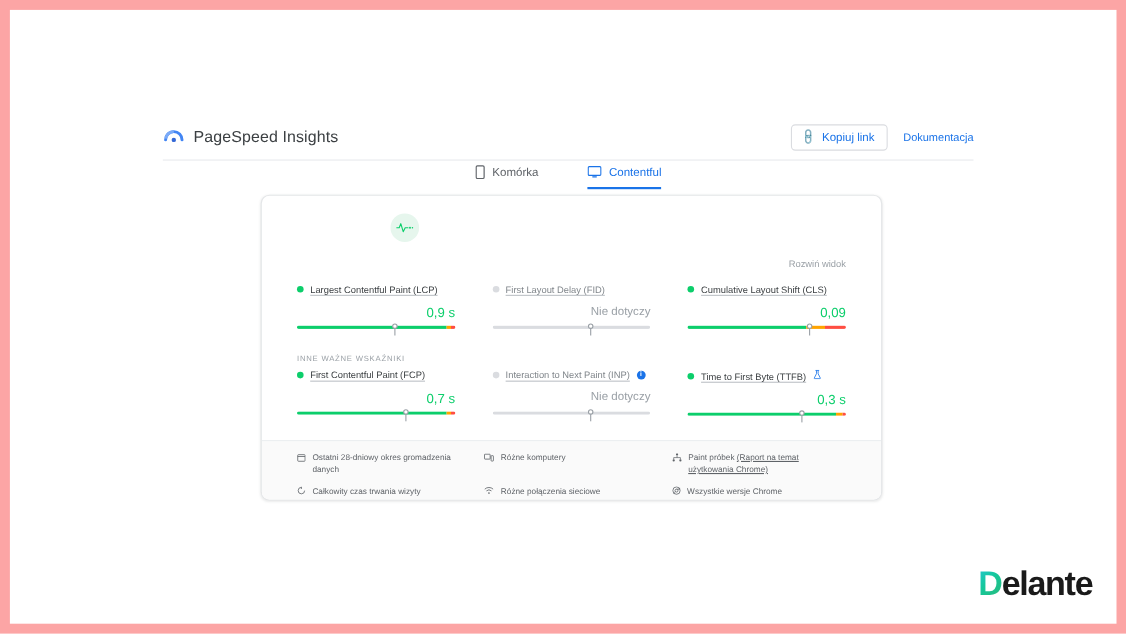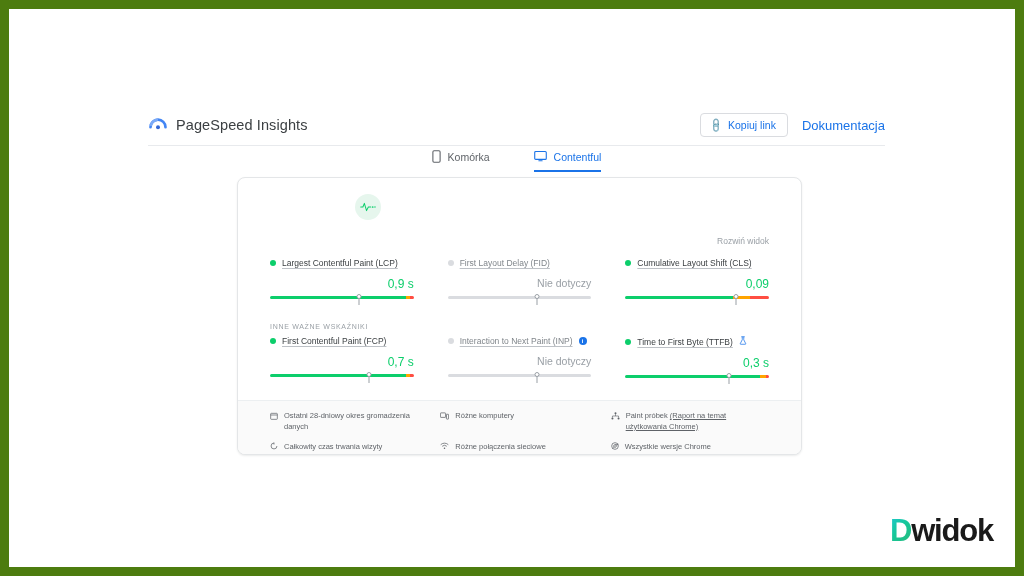--- a/index.html
+++ b/index.html
@@ -6,21 +6,21 @@
   html, body {
     width: 1024px; height: 576px;
     font-family: "Liberation Sans", sans-serif;
     background: #ffffff;
     overflow: hidden;
   }
 
   
   #frame {
     position: absolute; inset: 0;
-    background: #4d7c0f;
+    background: #fca5a5;
     padding: 9px;
   }
   #canvas {
     position: relative;
     width: 100%; height: 100%;
     background: #ffffff;
   }
 
   
   #psi-header {
@@ -35,21 +35,21 @@
   }
   .header-right { display: flex; align-items: center; gap: 14px; }
   .copy-link-btn {
     display: flex; align-items: center; gap: 6px;
     border: 1px solid #dadce0; border-radius: 4px;
     padding: 5px 11px 5px 9px;
     font-size: 10.5px; color: #1a73e8; background: #fff;
     white-space: nowrap;
   }
   .link-icon { font-size: 10px; color: #1a73e8; transform: rotate(-45deg); display:inline-block; }
-  .doc-link { font-size: 13px; color: #1a73e8; text-decoration: none; white-space: nowrap; }
+  .doc-link { font-size: 10px; color: #1a73e8; text-decoration: none; white-space: nowrap; }
 
   
   #header-divider {
     position: absolute; left: 139px; top: 136px;
     width: 737px; height: 1px; background: #e8eaed;
   }
 
   
   #tabs {
     position: absolute; left: 139px; top: 141px;
@@ -452,17 +452,17 @@
                 <path d="M7.7 4.3 11 3M4.4 7.1 2.3 10.3M6 4h5" stroke="#5f6368" stroke-width=".8"></path>
               </svg>
         </span>
         <span>Wszystkie wersje Chrome</span>
       </div>
     </div>
   </div>
 
   <div id="delante-logo">
     <span id="delante-d">D</span>
-        <span id="delante-rest">widok</span>
+        <span id="delante-rest">elante</span>
   </div>
 
 </div>
 </div>
 
 </body></html>

